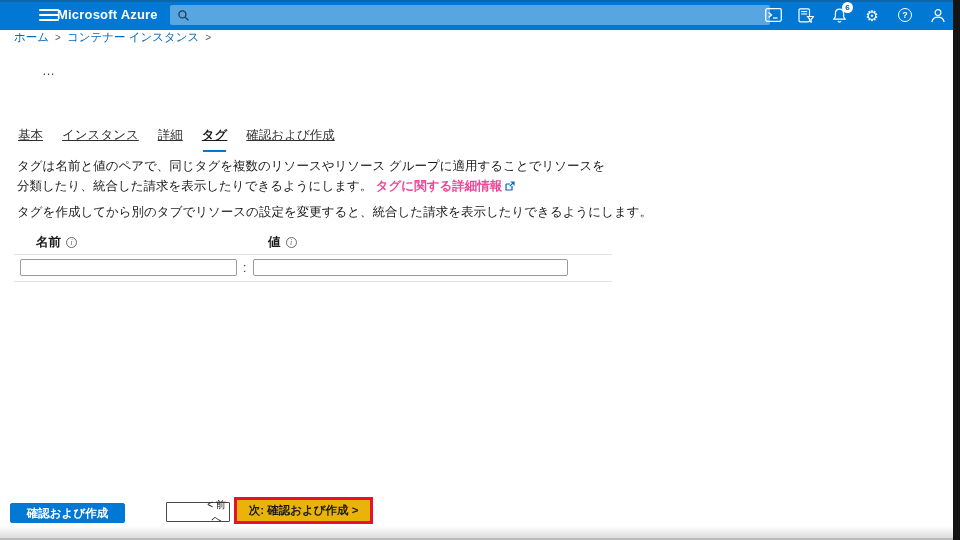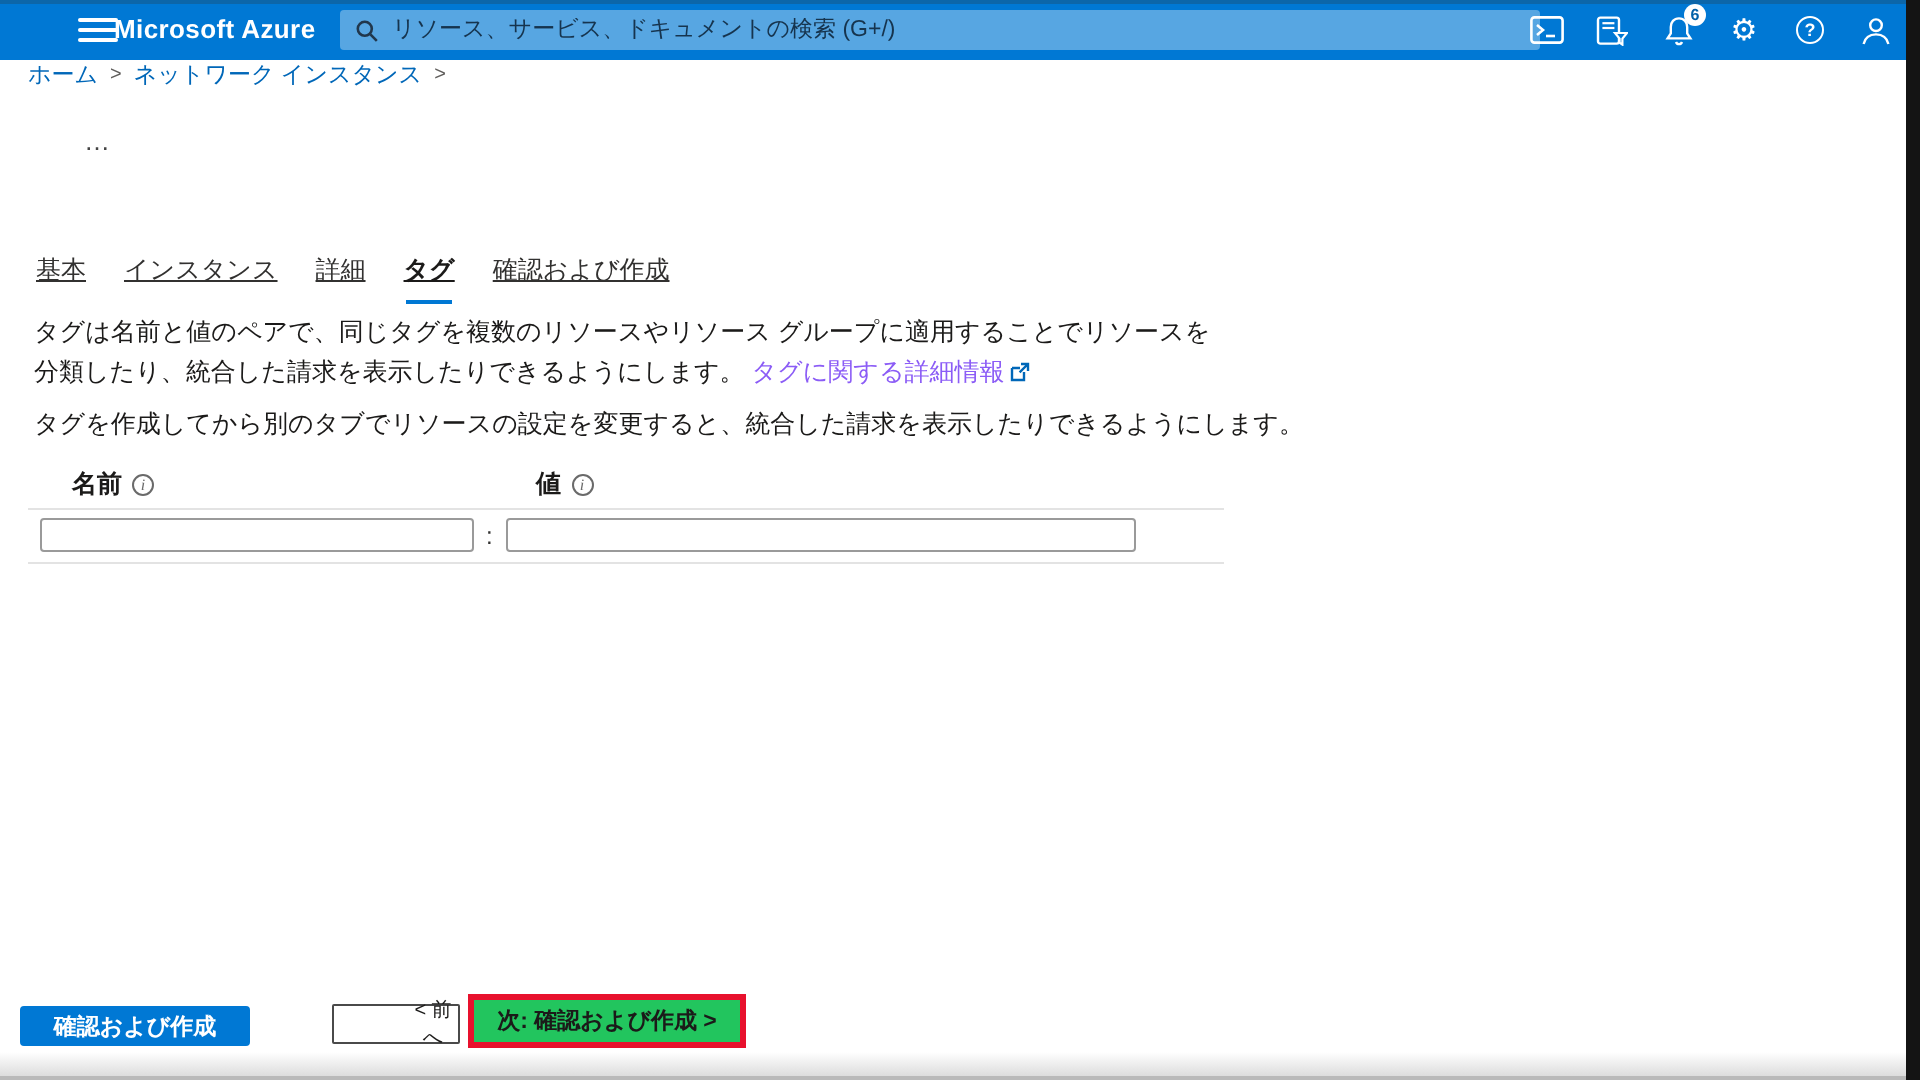--- a/index.html
+++ b/index.html
@@ -44,21 +44,21 @@
   .title-menu { margin-left:28px; color:#444; font-size:13px; letter-spacing:1px; cursor:pointer; line-height:1; padding-top:6px; }
 
   
   .tabs { position:absolute; left:18px; top:127px; display:flex; gap:19px; font-size:12.5px; color:#323130; }
   .tab { position:relative; padding-bottom:8px; cursor:pointer; white-space:nowrap;text-decoration:underline; }
   .tab.active { font-weight:bold; color:#1b1a19; }
   .tab.active::after { content:""; position:absolute; left:1px; right:1px; bottom:0; height:2px; background:#0078d4; }
 
   
   .desc { position:absolute; left:17px; top:156px; width:598px; font-size:12.5px; line-height:20px; color:#1b1a19; }
-  .desc .link { color:#8b5cf6; cursor:pointer; }
+  .desc .link { color:#ec4899; cursor:pointer;font-weight:bold; }
   .ext-icon { display:inline-block; vertical-align:-1px; margin-left:3px; }
   .note { position:absolute; left:17px; top:203px; width:700px; font-size:12.5px; line-height:18px; color:#1b1a19; }
 
   
   .field-label { position:absolute; top:234px; font-size:12.5px; font-weight:bold; color:#1b1a19; display:flex; align-items:center; gap:5px;margin-left:16px; }
   .label-name { left:20px; } .label-value { left:252px; }
   .info-circle { width:11px; height:11px; border:1px solid #6a6a6a; border-radius:50%; color:#6a6a6a;
                  font-size:8px; font-style:italic; font-family:"Liberation Serif", serif;
                  display:flex; align-items:center; justify-content:center; font-weight:normal; }
   .divider { position:absolute; left:14px; width:598px; height:1px; background:#e3e3e3; }
@@ -71,42 +71,41 @@
 
   
   .btn-primary { position:absolute; left:10px; top:503px; width:115px; height:20px; background:#0078d4; color:#fff;
                  border:1px solid #0078d4; border-radius:2px; font-size:11.5px; font-weight:bold;
                  display:flex; align-items:center; justify-content:center; cursor:pointer; font-family:"Liberation Sans", sans-serif; }
   .btn-prev { position:absolute; left:166px; top:502px; width:64px; height:20px; background:#fff; color:#1b1a19;
               border:1px solid #4a4a4a; border-radius:1px; font-size:10px;
               display:flex; align-items:center; justify-content:center; cursor:pointer; font-family:"Liberation Sans", sans-serif;padding-left:37px; }
   .annotation-box { position:absolute; left:234px; top:497px; width:139px; height:27px; border:3px solid #e8112d;
                     background:#fff; display:flex; align-items:center; justify-content:center; z-index:20; }
-  .btn-next { width:100%; height:100%; background:#22c55e; border:none; color:#1b1a19; font-size:11.5px; font-weight:bold;
+  .btn-next { width:100%; height:100%; background:#eab308; border:none; color:#1b1a19; font-size:11.5px; font-weight:bold;
               display:flex; align-items:center; justify-content:center; cursor:pointer; font-family:"Liberation Sans", sans-serif; white-space:nowrap; }
 </style>
 </head>
 <body>
 
 <div class="screen">
 
   <div class="topbar">
     <div class="hamburger">
       <span></span>
         <span></span>
         <span></span>
     </div>
     <div class="brand">Microsoft Azure</div>
 
     <div class="searchbox">
       <svg width="11" height="11" viewBox="0 0 11 11">
         <circle cx="4.4" cy="4.4" r="3.5" fill="none" stroke="#21374c" stroke-width="1.3"></circle>
         <line x1="7.2" y1="7.2" x2="10.4" y2="10.4" stroke="#21374c" stroke-width="1.3"></line>
       </svg>
-      <input type="text" placeholder="リソース、サービス、ドキュメントの検索 (G+/)" style="">
     </div>
 
     <div class="topbar-icons">
       <div class="tb-icon">
         <svg width="17" height="14" viewBox="0 0 17 14">
           <rect x="0.7" y="0.7" width="15.6" height="12.6" rx="1.5" fill="none" stroke="#fff" stroke-width="1.3"></rect>
           <path d="M3.5 4.5 L6.5 7 L3.5 9.5" fill="none" stroke="#fff" stroke-width="1.3"></path>
           <line x1="8" y1="10" x2="12.5" y2="10" stroke="#fff" stroke-width="1.3"></line>
         </svg>
       </div>
@@ -136,21 +135,21 @@
           <circle cx="8" cy="4.6" r="2.9" fill="none" stroke="#fff" stroke-width="1.2"></circle>
           <path d="M1.8 14 c0.8 -3.4 3.3 -4.8 6.2 -4.8 s5.4 1.4 6.2 4.8" fill="none" stroke="#fff" stroke-width="1.2"></path>
         </svg>
       </div>
     </div>
   </div>
 
   <div class="breadcrumb">
     <a>ホーム</a>
     <span class="crumb-sep">&gt;</span>
-    <a>ネットワーク インスタンス</a>
+    <a>コンテナー インスタンス</a>
     <span class="crumb-sep">&gt;</span>
   </div>
 
   <div class="page-title-row">
     <span class="title-menu">…</span>
   </div>
 
   <div class="tabs">
     <div class="tab">基本</div>
     <div class="tab">インスタンス</div>

